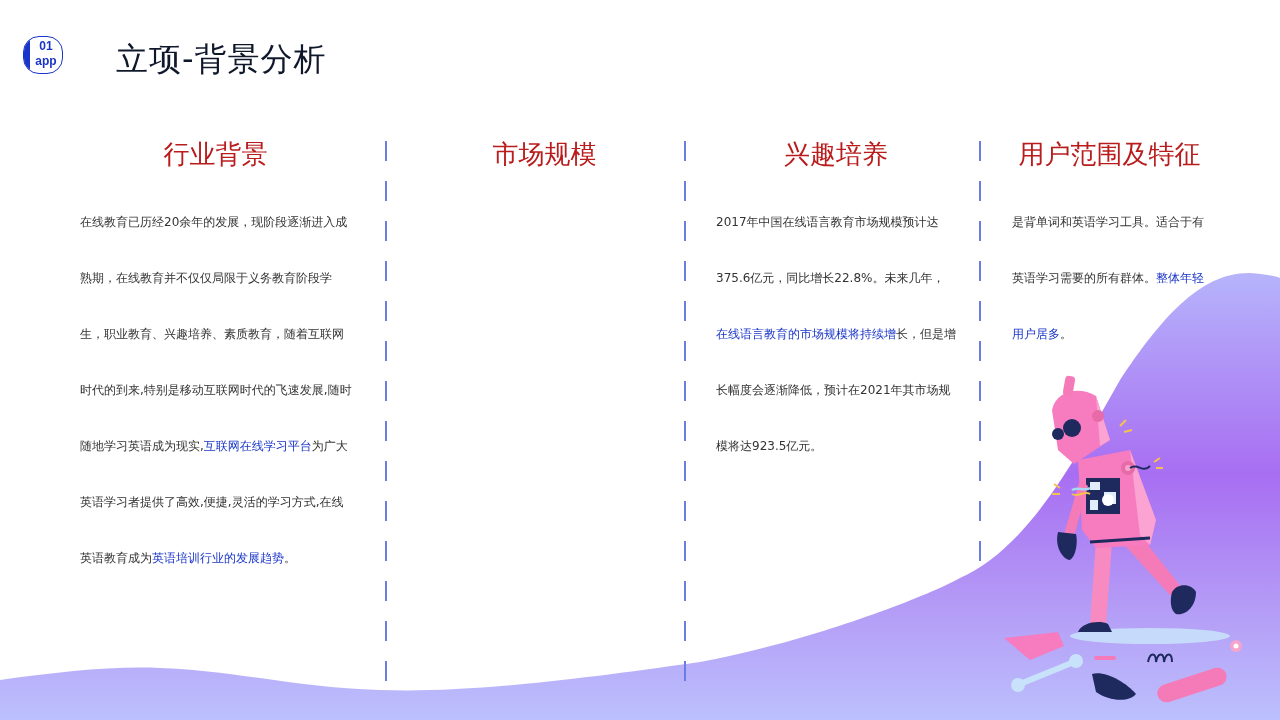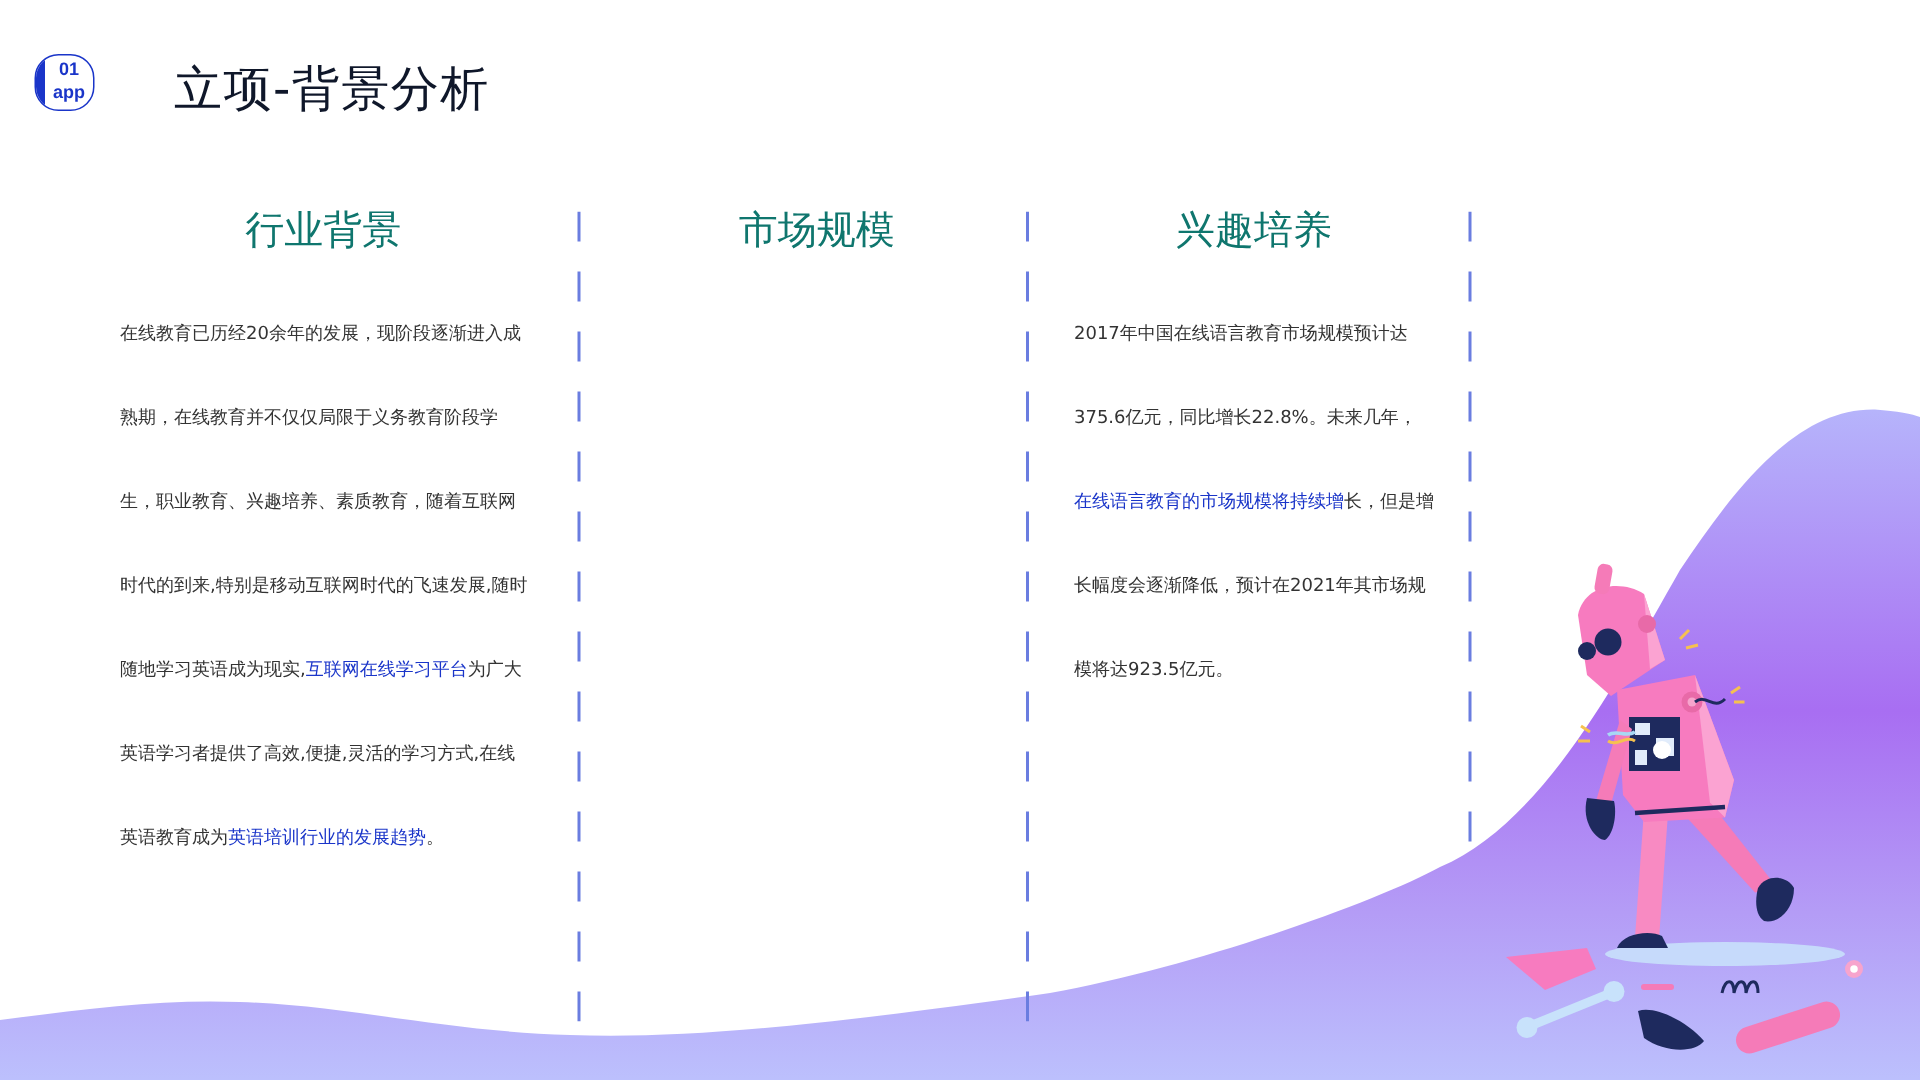--- a/index.html
+++ b/index.html
@@ -21,21 +21,21 @@
     }
 
     .page-title {
       position: absolute; left: 116px; top: 38px;
       font-size: 32px; color: #0f172a; letter-spacing: 1px;
       font-family: "DejaVu Sans", sans-serif;
     }
 
     .column { position: absolute; top: 136px; z-index: 2; }
     .col-title {
-      font-size: 26px; color: #0f766e; text-align: center; line-height: 36px;
+      font-size: 26px; color: #b91c1c; text-align: center; line-height: 36px;
       margin-bottom: 22px; font-family: "DejaVu Sans", sans-serif;
     }
     .col-body {
       font-size: 12px; color: #333333; line-height: 56px;
       font-family: "DejaVu Sans", sans-serif;
     }
     .col-body .hl { color: #1a35c9; }
 
     .col1 { left: 80px; width: 275px; }
     .col1 .col-title { margin-left: -4px; }
@@ -88,20 +88,22 @@
 <div class="column col2">
   <div class="col-title">市场规模</div>
 </div>
 
 <div class="column col3">
   <div class="col-title">兴趣培养</div>
   <div class="col-body"><span>2017年中国在线语言教育市场规模预计达375.6亿元，同比增长22.8%。未来几年，</span><span class="hl">在线语言教育的市场规模将持续增</span><span>长，但是增长幅度会逐渐降低，预计在2021年其市场规模将达923.5亿元。</span></div>
 </div>
 
 <div class="column col4">
+  <div class="col-title">用户范围及特征</div>
+  <div class="col-body"><span>是背单词和英语学习工具。适合于有英语学习需要的所有群体。</span><span class="hl">整体年轻用户居多</span><span>。</span></div>
 </div>
 
 <svg class="robot" viewBox="0 0 260 340">
 
   <ellipse cx="150" cy="266" rx="80" ry="8" fill="#c8e0fb" opacity="0.9"></ellipse>
 
   <path d="M120,170 L170,225 L185,222 L140,165 Z" fill="#f57bb8"></path>
   <path d="M172,222 C178,212 192,214 196,222 C196,236 186,246 176,244 C170,240 170,230 172,222 Z" fill="#1e2a5e"></path>
 
   <path d="M96,170 L90,255 L106,256 L112,172 Z" fill="#f88ac2"></path>

